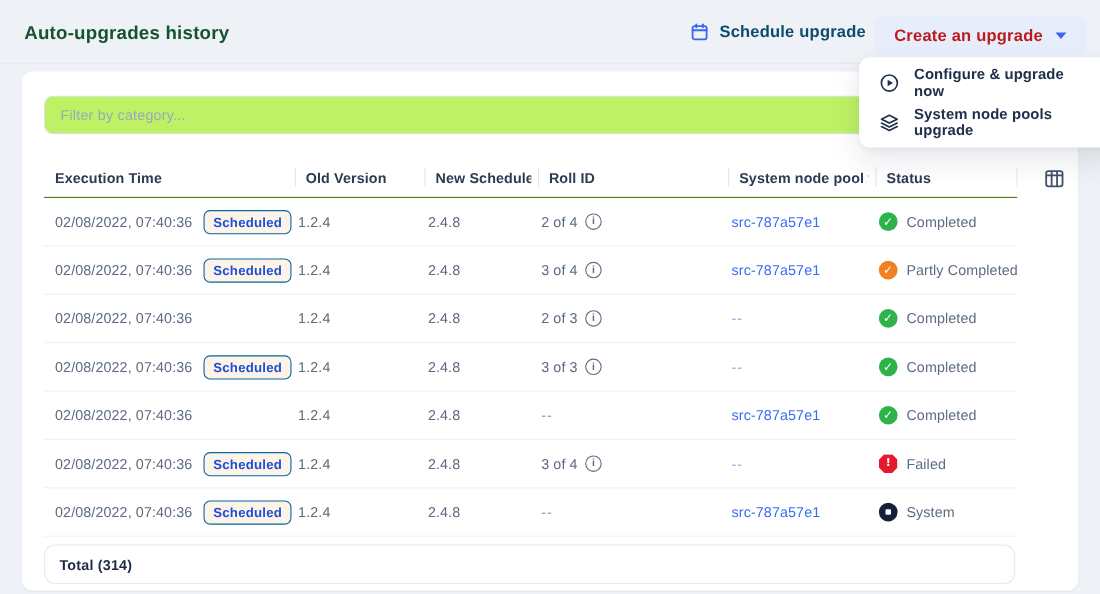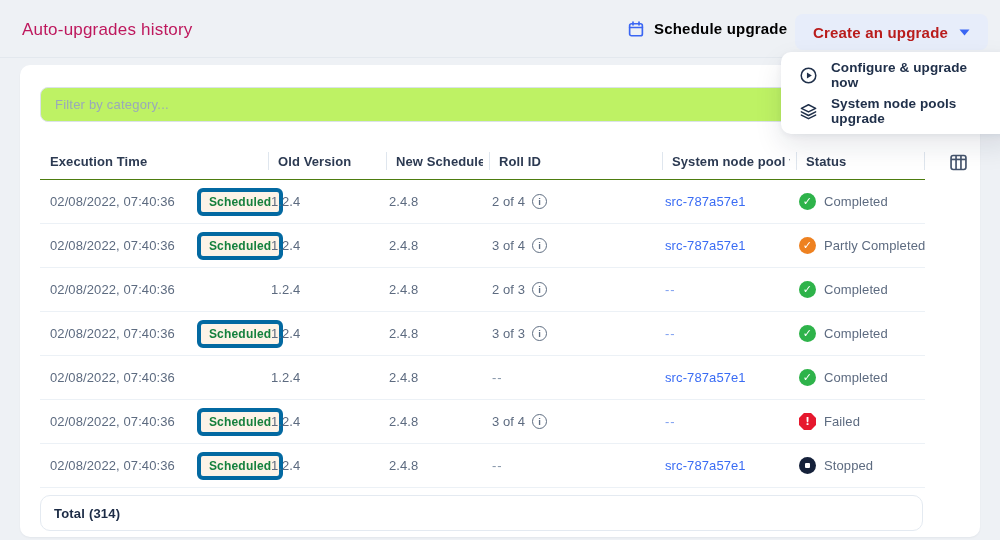--- a/index.html
+++ b/index.html
@@ -4,24 +4,24 @@
 <style>
   html,body{margin:0;padding:0;}
   body{
     width:1000px;height:540px;overflow:hidden;position:relative;
     background:#eef1f5;
     font-family:"Liberation Sans", sans-serif;
     -webkit-font-smoothing:antialiased;
   }
   
   .topbar{position:absolute;top:0;left:0;width:1000px;height:57px;border-bottom:1px solid #e3e8ee;}
-  .page-title{position:absolute;left:22px;top:20px;font-size:17px;font-weight:400;color:#be185d;letter-spacing:.2px;}
+  .page-title{position:absolute;left:22px;top:20px;font-size:17px;font-weight:700;color:#14532d;letter-spacing:.2px;}
   .schedule-btn{
-    position:absolute;left:627px;top:20px;display:flex;gap:9px;
-    color:#000000;font-size:15px;font-weight:700;cursor:pointer;background:none;border:none;padding:0;
+    position:absolute;left:627px;top:20px;display:flex;align-items:center;gap:9px;
+    color:#0c4a6e;font-size:15px;font-weight:700;cursor:pointer;background:none;border:none;padding:0;
     font-family:inherit;letter-spacing:.2px;
   }
   .create-btn{
     position:absolute;left:795px;top:14px;width:193px;height:36px;
     background:#e7edfa;border:none;border-radius:8px;cursor:pointer;
     display:flex;align-items:center;justify-content:center;gap:11px;
     color:#b91c1c;font-size:15px;font-weight:700;font-family:inherit;letter-spacing:.2px;
   }
   
   .menu{
@@ -61,22 +61,22 @@
     font-size:13px;font-weight:700;color:#2c3a52;letter-spacing:.1px;
     display:flex;align-items:center;padding-left:10px;white-space:nowrap;overflow:hidden;
   }
   .th:not(:first-child){padding-left:6px;}
   .th:not(:first-child)::before{content:"";width:1px;height:18px;background:#dfe6ee;margin-right:9px;flex:none;}
   .end-sep{position:absolute;left:884px;top:9px;width:1px;height:18px;background:#dfe6ee;}
   .trow{height:43px;border-bottom:1px solid #ecf1f6;}
   .td{font-size:13px;color:#5d6b80;padding-left:9px;white-space:nowrap;display:flex;align-items:center;letter-spacing:.1px;}
   .td.first{padding-left:10px;gap:10px;}
   .badge{
-    font-size:12px;font-weight:700;color:#15803d;background:#fdf3e7;
-    border:4px solid #0369a1;border-radius:6px;padding:3px 8px;letter-spacing:.2px;margin-left:12px;
+    font-size:12px;font-weight:700;color:#1d4ed8;background:#fdf3e7;
+    border:1px solid #0369a1;border-radius:6px;padding:3px 8px;letter-spacing:.2px;
   }
   .pool{gap:7px;}
   .info{
     width:15px;height:15px;border:1.4px solid #5f6e82;border-radius:50%;box-sizing:border-box;
     display:inline-flex;align-items:center;justify-content:center;
     font-size:9.5px;font-weight:700;color:#5f6e82;cursor:pointer;flex:none;
   }
   .info::after{content:"i";}
   .roll.link{color:#3a6cf4;cursor:pointer;}
   .roll.dash{color:#7fa1f0;letter-spacing:1px;}
@@ -266,21 +266,21 @@
     </div>
     <div class="td">1.2.4</div>
     <div class="td">2.4.8</div>
     <div class="td pool">
       <span class="dashtxt">--</span>
 
     </div>
     <div class="td roll link">src-787a57e1</div>
     <div class="td status">
       <span class="sicon stopped"></span>
-      <span>Stopped</span>
+      <span>System</span>
     </div>
   </div>
       </div>
   </div>
 
   <div class="total-box">
     <span>Total (314)</span>
   </div>
 </div>
 

